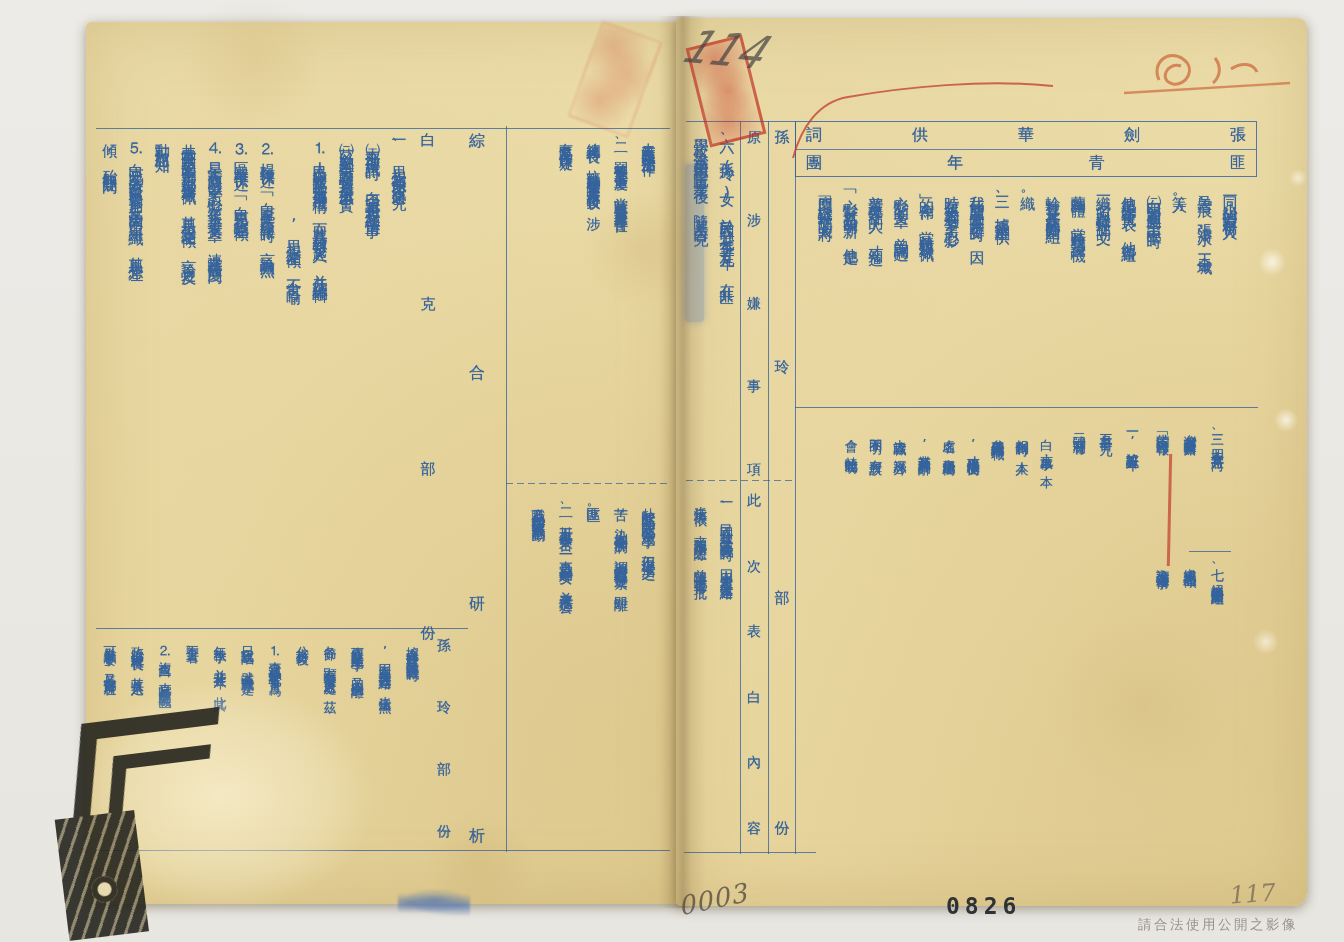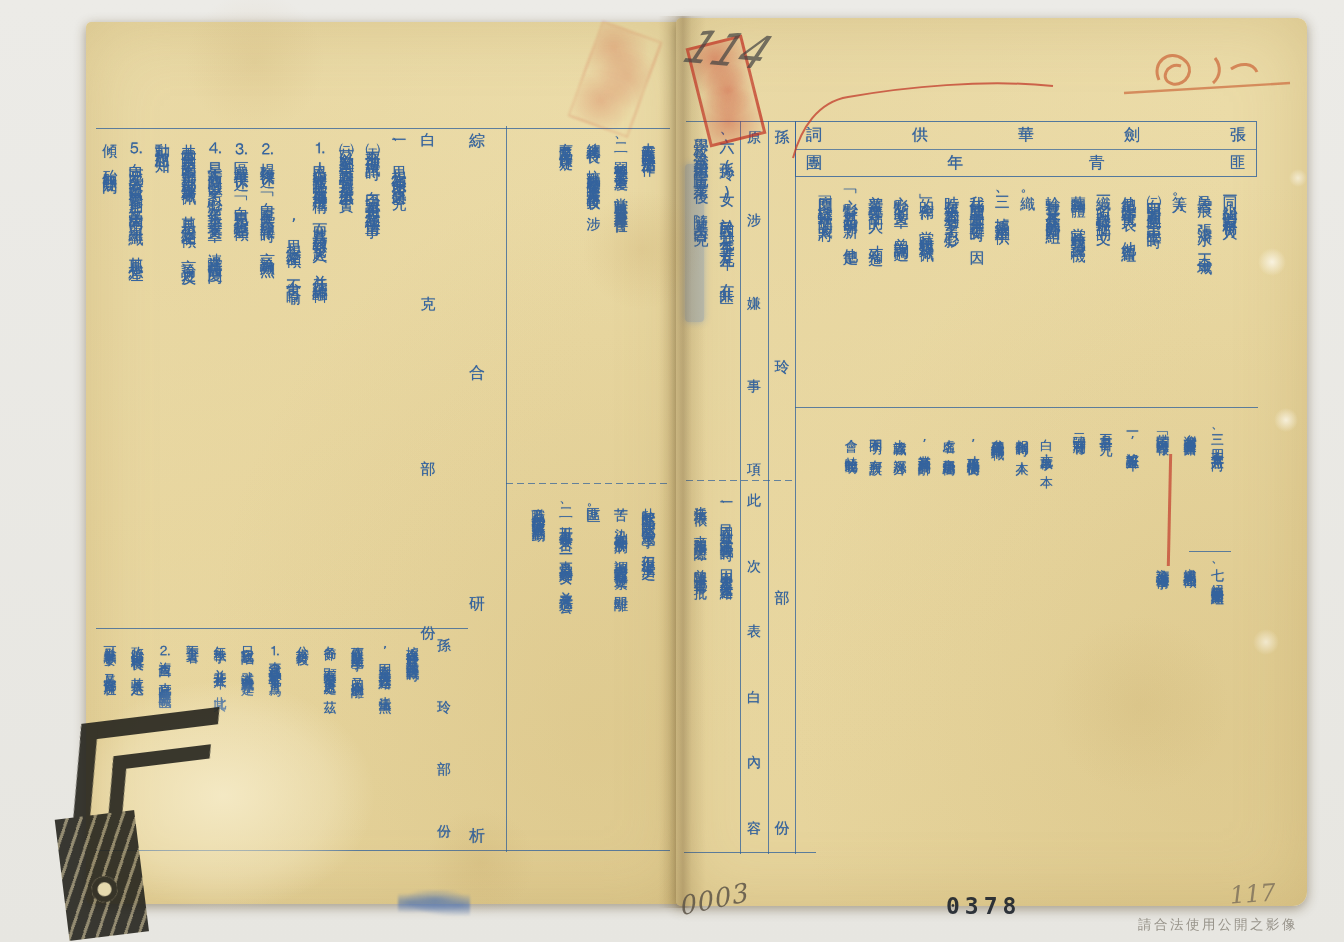--- a/index.html
+++ b/index.html
@@ -296,21 +296,21 @@
   <div class="pencil-114">114</div>
 
   <svg class="overlay" width="1344" height="942">
     <path d="M 1053 86 C 985 79, 905 87, 848 97 C 818 102, 801 128, 793 158" fill="none" stroke="#C23B2B" stroke-width="2" opacity="0.75"></path>
     <path d="M 1159 80 c -8 -18, 10 -31, 24 -21 c 14 10, 3 27, -10 25 c -15 -3, -6 -23, 8 -18 m 34 -8 c 7 9, 5 19, -2 25 m 18 -14 c 10 -7, 22 -6, 26 3" fill="none" stroke="#D0784A" stroke-width="3" opacity="0.85"></path>
     <path d="M 1124 93 L 1290 83" fill="none" stroke="#D0784A" stroke-width="2.4" opacity="0.8"></path>
   </svg>
 
   <div class="blue-smudge"></div>
   <div class="pencil-0003">0003</div>
-  <div class="stamp-0826">0378</div>
+  <div class="stamp-0826">0826</div>
   <div class="pencil-117">117</div>
   <div class="watermark">請合法使用公開之影像</div>
 
   <div class="glare"></div>
   <div class="logo-wrap">
     <div class="rib1"></div>
     <div class="rib2"></div>
     <div class="blockp"></div>
     <div class="keyhole"></div>
   </div>

